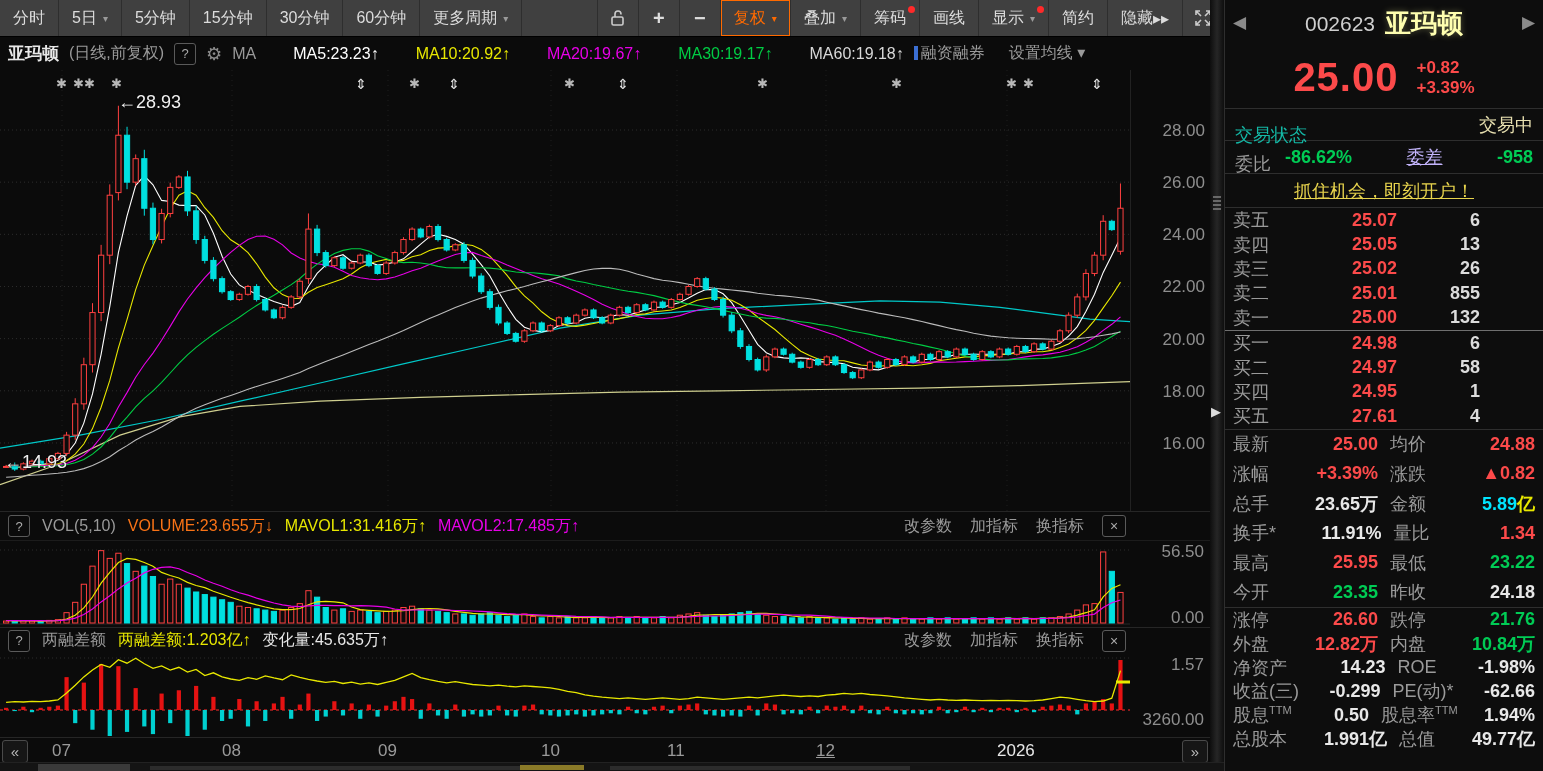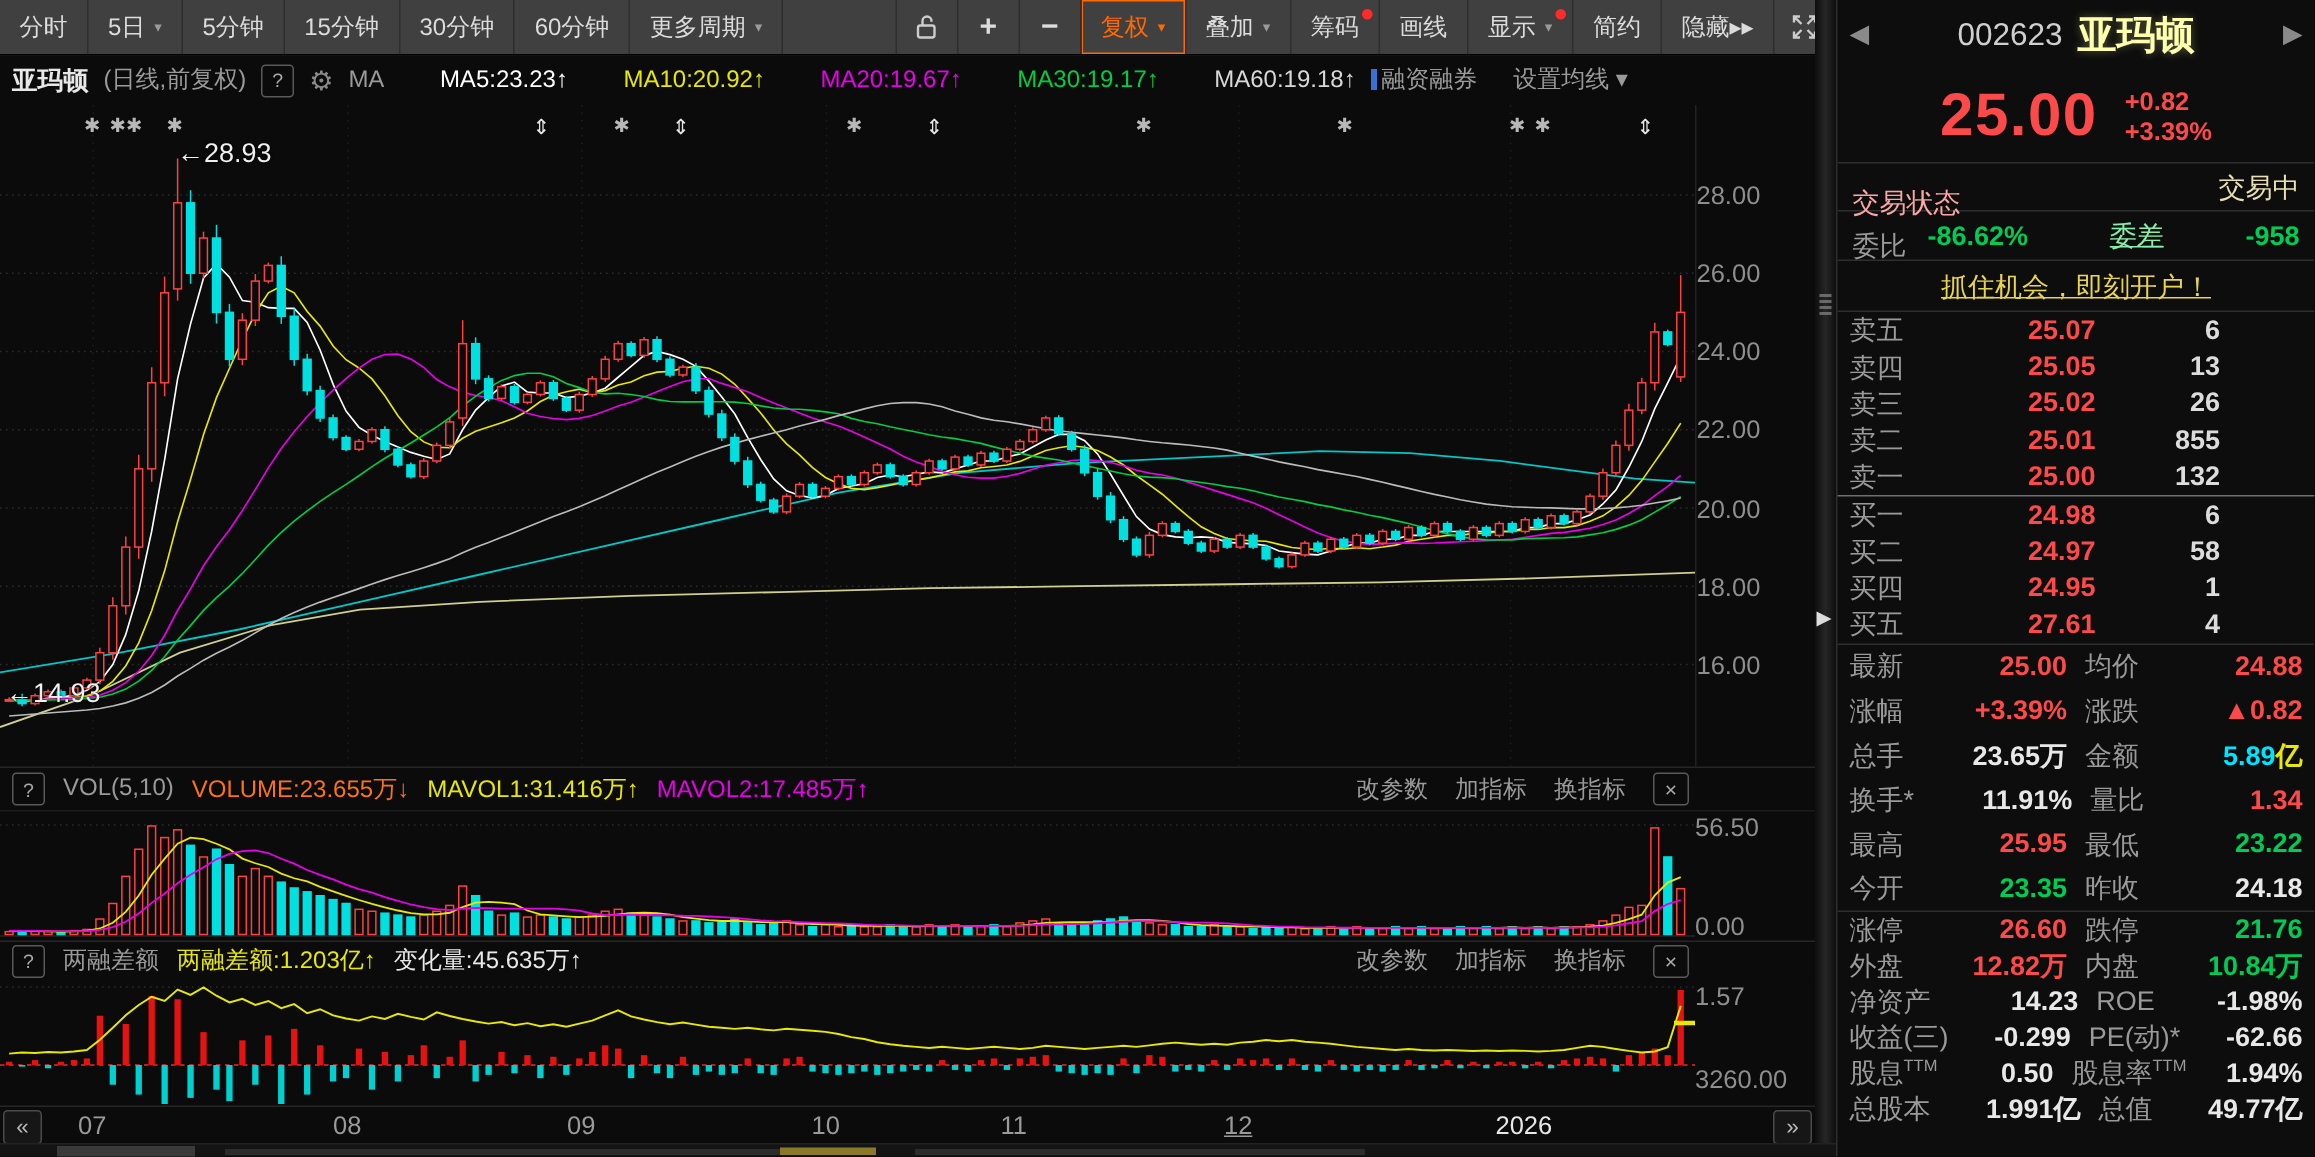--- a/index.html
+++ b/index.html
@@ -36,21 +36,21 @@
 
   
   .panel-hdr{position:absolute;left:0;width:1210px;display:flex;align-items:center;gap:12px;
     padding-left:8px;box-sizing:border-box;font-size:16px;background:#0b0b0b;}
   .ph-name{color:#9a9a9a;}
   .ph-item{font-size:16px;}
   .ph-links{margin-left:auto;display:flex;gap:18px;align-items:center;color:#9a9a9a;padding-right:84px;}
   .xbox{width:22px;height:20px;border:1px solid #5a5a5a;border-radius:3px;display:flex;
     align-items:center;justify-content:center;color:#aaa;font-size:14px;cursor:pointer;}
 
-  .axis-lab{position:absolute;color:#8e8e8e;font-size:17px;width:74px;}
+  .axis-lab{position:absolute;color:#8e8e8e;font-size:17px;text-align:right;width:74px;}
   .x-lab{position:absolute;color:#9a9a9a;font-size:17px;top:3px;}
 
   .annot{position:absolute;color:#f0f0f0;font-size:18px;text-shadow:0 0 2px #000;}
   .mark{position:absolute;color:#b8b8b8;font-size:13px;top:0;}
   .mark.arrow{color:#e6e6e6;font-size:14px;}
 
   
   #xaxis{position:absolute;left:0;top:737px;width:1210px;height:25px;border-top:1px solid #262626;background:#0b0b0b;}
   .nav-box{position:absolute;top:2px;width:24px;height:21px;border:1px solid #4a4a4a;border-radius:3px;
     color:#bbb;font-size:15px;display:flex;align-items:center;justify-content:center;cursor:pointer;background:#161616;}
@@ -67,26 +67,26 @@
     border-left:1px solid #2e2e2e;box-sizing:border-box;font-size:18px;}
   #q-nav{position:relative;height:47px;display:flex;align-items:center;justify-content:center;gap:10px;}
   .q-arrow{position:absolute;top:12px;color:#8a8a8a;font-size:17px;cursor:pointer;}
   #q-code{color:#cfcfcf;font-size:21px;}
   #q-name{color:#ffffb0;font-size:26px;font-weight:bold;text-shadow:0 0 6px rgba(255,255,160,.35);}
   #q-price-row{height:61px;display:flex;align-items:center;justify-content:center;border-bottom:1px solid #2e2e2e;}
   #q-price{color:#fc4a4a;font-size:40px;font-weight:bold;letter-spacing:1px;}
   #q-chg{margin-left:18px;color:#fc4a4a;font-size:17px;font-weight:bold;line-height:20px;}
   .q-row{display:flex;align-items:center;padding:0 10px;box-sizing:border-box;}
   #q-status{height:32px;justify-content:space-between;border-bottom:1px solid #2e2e2e;}
-  #q-status .lab{color:#fca5a5;margin-top:20px;}
+  #q-status .lab{color:#14b8a6;margin-top:20px;}
   #q-status .val{color:#e8e0b0;}
   #q-weibi{height:33px;border-bottom:1px solid #2e2e2e;}
   #q-weibi .lab{color:#9a9a9a;margin-top:14px;}
   #q-weibi .v1{color:#00cc55;font-weight:bold;margin-left:14px;}
-  #q-weibi .lab2{color:#86efac;margin-left:auto;text-decoration:underline;}
+  #q-weibi .lab2{color:#c4b5fd;margin-left:auto;text-decoration:underline;}
   #q-weibi .v2{color:#00cc55;font-weight:bold;margin-left:auto;}
   #q-ad{height:33px;display:flex;align-items:center;justify-content:center;border-bottom:1px solid #2e2e2e;}
   #q-ad span{color:#e8d44d;text-decoration:underline;cursor:pointer;}
   .qrowO{height:24.4px;display:flex;align-items:center;padding:0 8px;box-sizing:border-box;}
   .qrowO .lab{color:#9a9a9a;width:52px;}
   .qrowO .pr{font-weight:bold;width:112px;text-align:right;}
   .qrowO .qty{flex:1;text-align:right;padding-right:55px;color:#dcdcdc;font-weight:bold;}
   #q-bids{border-top:1px solid #6f6f6f;}
   #q-statsA{border-top:1px solid #2e2e2e;}
   #q-statsB{border-top:1px solid #2e2e2e;}

